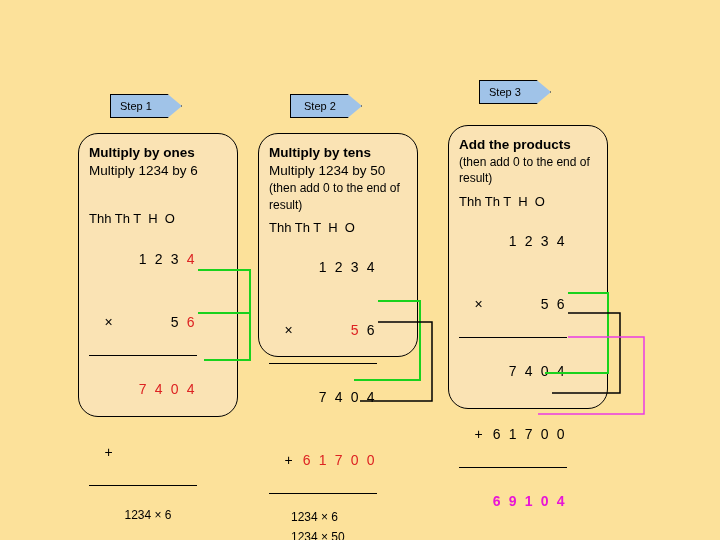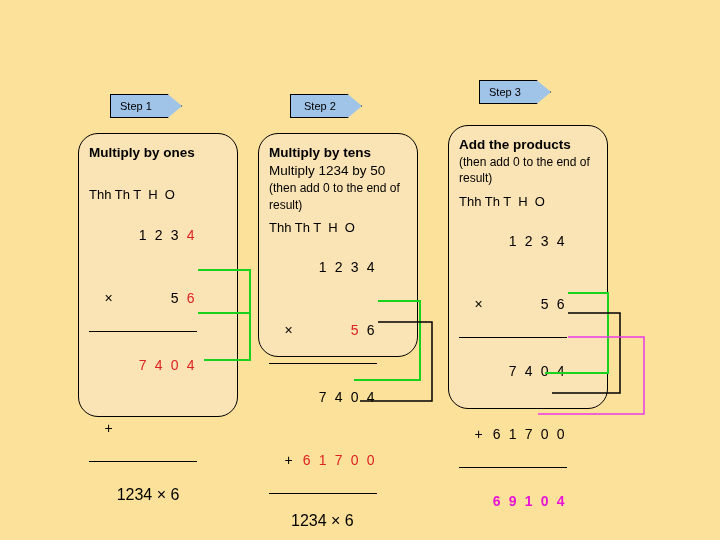--- a/index.html
+++ b/index.html
@@ -55,21 +55,21 @@
   .pad   { display: inline-block; width: 16px; }
   .red { color: #d22; }
   .mag { color: #e815d6; font-weight: bold; }
   .rule {
     border: none;
     border-top: 1px solid #000;
     margin: 1px 0 2px 0;
   }
   .below {
     margin-top: 6px;
-    font-size: 16px;
+    font-size: 12px;
     line-height: 1.6;
   }
   .below div { white-space: nowrap; }
   .svg-layer {
     position: absolute;
     left: 0; top: 0;
     width: 720px; height: 540px;
     pointer-events: none;
   }
 </style>
@@ -81,20 +81,21 @@
   </div>
 <div class="step-tag" style="left:290px; top:94px;padding-left:13px;">
     <span>Step 2</span>
   </div>
 <div class="step-tag" style="left:479px; top:80px;">
     <span>Step 3</span>
   </div>
 
 <div class="card" style="left:78px; top:133px; height:284px;">
   <div class="title">Multiply by ones</div>
+  <div class="subtitle">Multiply 1234 by 6</div>
   <div style="height:18px"></div>
   <div class="headers">Thh Th T  H  O</div>
 
   <div class="numrow">
     <span class="sign"></span><span class="pad"></span><span class="digit">1</span><span class="digit">2</span><span class="digit">3</span><span class="digit red">4</span>
   </div>
   <div class="numrow">
     <span class="sign">×</span><span class="pad"></span><span class="pad"></span><span class="pad"></span><span class="digit">5</span><span class="digit red">6</span>
   </div>
   <hr class="rule" style="width:108px; margin-left:0;">

